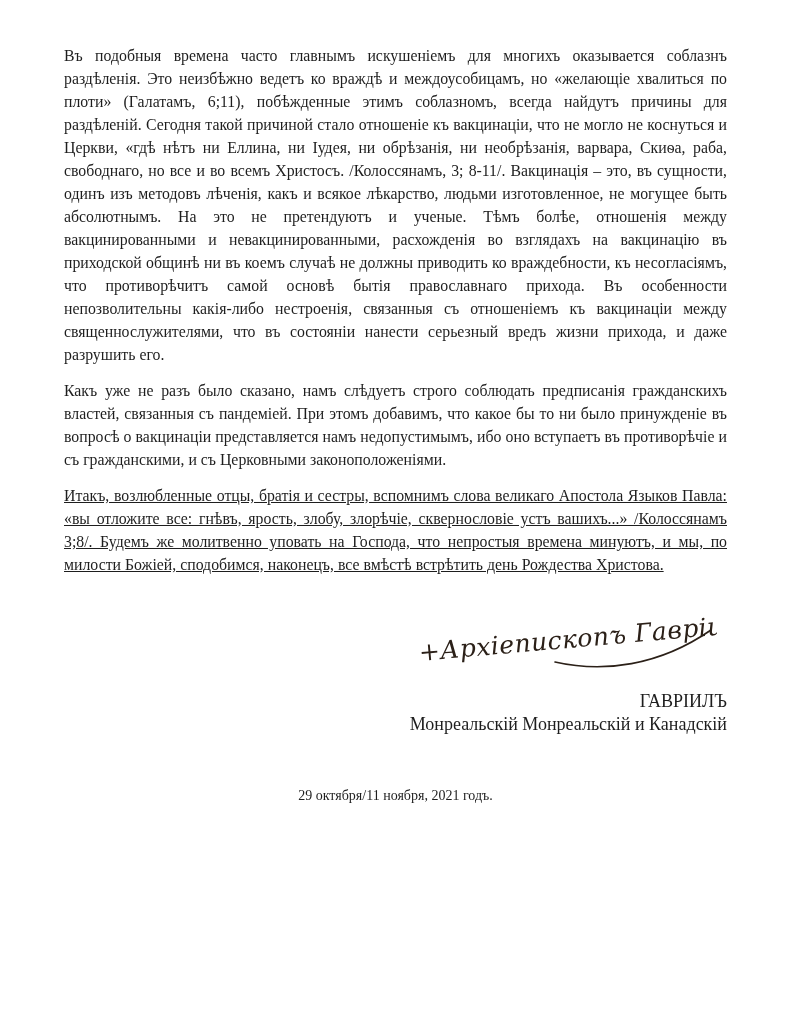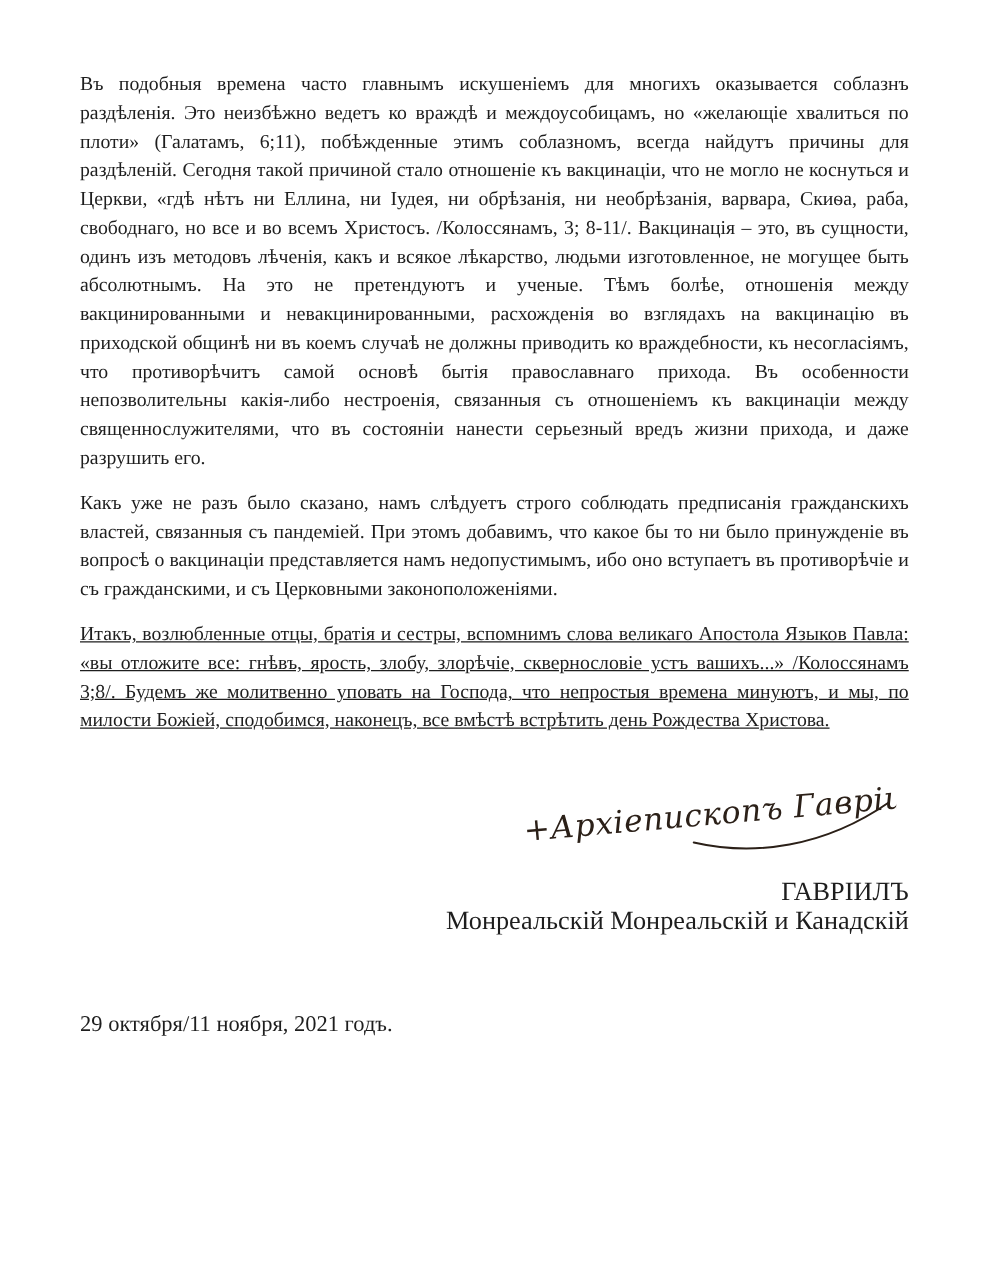--- a/index.html
+++ b/index.html
@@ -16,21 +16,21 @@
     color: #1e1e1e;
     overflow: hidden;
   }
   .content {
     position: absolute;
     left: 64px;
     top: 44px;
     width: 663px;
   }
   p.body-par {
-    margin: 12px 0 13px 0;
+    margin: 0 0 13px 0;
     font-size: 15.8px;
     line-height: 23px;
     text-align: justify;
     text-justify: inter-word;
     color: #1e1e1e;
   }
   p.body-par.last {
     margin-bottom: 0;
     text-decoration: underline;
   }
@@ -53,28 +53,28 @@
   }
   .sig-stroke {
     fill: none;
     stroke: #2b2018;
     stroke-width: 1.6px;
     stroke-linecap: round;
   }
   .signer-block {
     margin-top: 8px;
     text-align: right;
-    font-size: 21px;
+    font-size: 18px;
     line-height: 23px;
   }
   .date-line {
-    margin-top: 60px;
-    font-size: 18px;
+    margin-top: 48px;
+    font-size: 14px;
     line-height: 23px;
-    text-align: left;
+    text-align: center;
   }
 </style>
 </head>
 <body>
 
 <div class="page">
   <div class="content">
 
     <p class="body-par">Въ подобныя времена часто главнымъ искушеніемъ для многихъ оказывается соблазнъ раздѣленія. Это неизбѣжно ведетъ ко враждѣ и междоусобицамъ, но «желающіе хвалиться по плоти» (Галатамъ, 6;11), побѣжденные этимъ соблазномъ, всегда найдутъ причины для раздѣленій. Сегодня такой причиной стало отношеніе къ вакцинаціи, что не могло не коснуться и Церкви, «гдѣ нѣтъ ни Еллина, ни Іудея, ни обрѣзанія, ни необрѣзанія, варвара, Скиѳа, раба, свободнаго, но все и во всемъ Христосъ. /Колоссянамъ, 3; 8-11/. Вакцинація – это, въ сущности, одинъ изъ методовъ лѣченія, какъ и всякое лѣкарство, людьми изготовленное, не могущее быть абсолютнымъ. На это не претендуютъ и ученые. Тѣмъ болѣе, отношенія между вакцинированными и невакцинированными, расхожденія во взглядахъ на вакцинацію въ приходской общинѣ ни въ коемъ случаѣ не должны приводить ко враждебности, къ несогласіямъ, что противорѣчитъ самой основѣ бытія православнаго прихода. Въ особенности непозволительны какія-либо нестроенія, связанныя съ отношеніемъ къ вакцинаціи между священнослужителями, что въ состояніи нанести серьезный вредъ жизни прихода, и даже разрушить его.</p>
 

